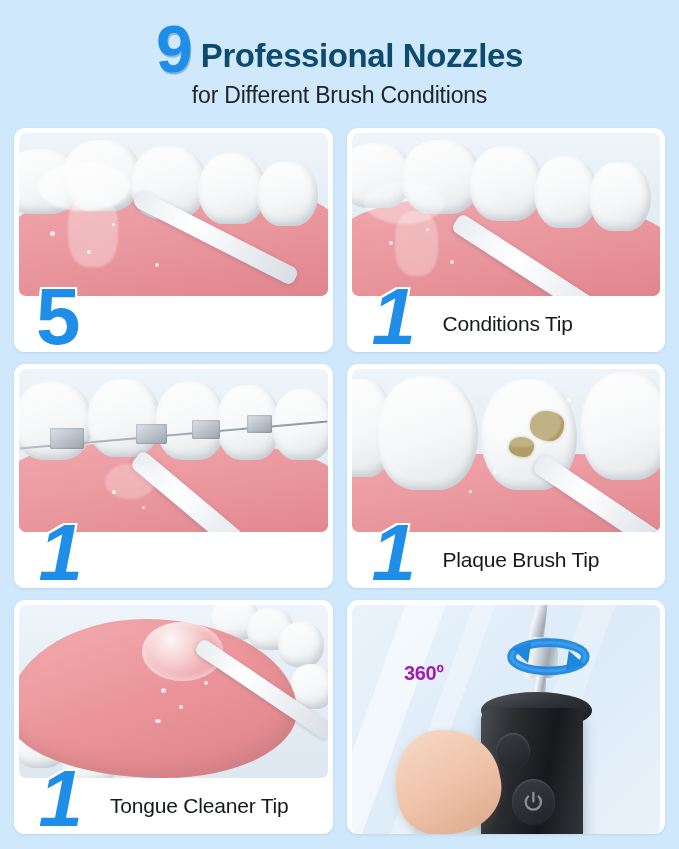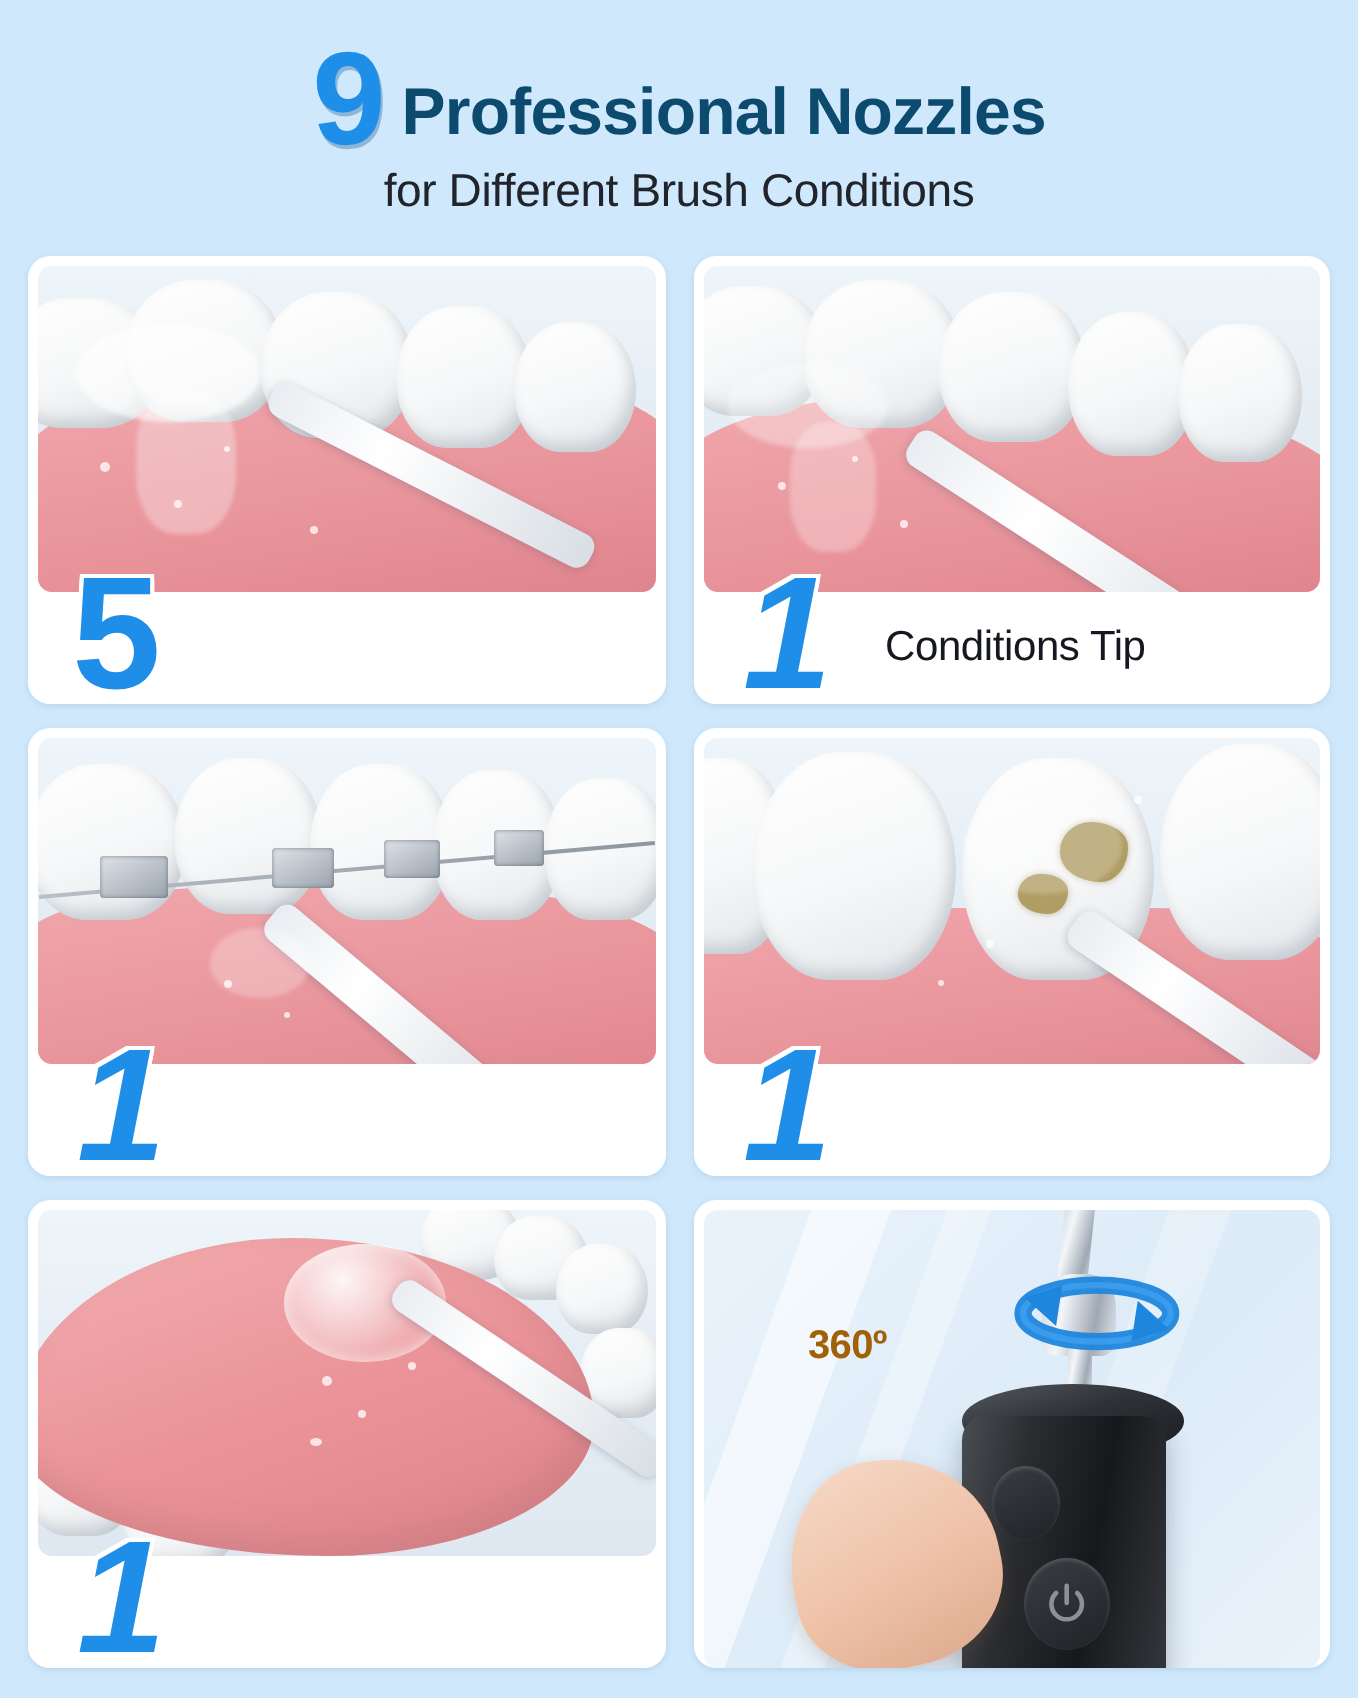--- a/index.html
+++ b/index.html
@@ -95,21 +95,21 @@
   }
   .power-ring{position:absolute;border-radius:50%;background:linear-gradient(150deg,#3a3d43,#202226);box-shadow:inset 0 1px 2px rgba(255,255,255,.18);}
   .finger{
     position:absolute;
     background:linear-gradient(160deg,#f7d9c6 0%,#eec2a8 55%,#dda98d 100%);
     border-radius:48% 60% 50% 46%/60% 55% 45% 40%;
     box-shadow:0 3px 9px rgba(120,80,60,.22);
   }
   .metal-tip{position:absolute;background:linear-gradient(100deg,#cfd6dd 0%,#f3f6f9 30%,#9fa9b4 70%,#e3e8ed 100%);}
   .deg-label{
-    position:absolute;font-size:20px;font-weight:700;color:#a16207;
+    position:absolute;font-size:20px;font-weight:700;color:#a21caf;
     letter-spacing:-0.3px;z-index:5;
   }
   .rot-arrow{position:absolute;z-index:4;}
   .plaque{position:absolute;background:#b09d63;border-radius:46% 54% 40% 60%/50% 42% 58% 50%;box-shadow:0 0 3px rgba(140,120,70,.5);}
   .bracket{position:absolute;background:linear-gradient(150deg,#dfe3e8,#9aa3ad);border-radius:2px;box-shadow:inset 0 0 2px rgba(60,70,80,.6);}
   .wire{position:absolute;height:2px;background:linear-gradient(90deg,#b8bfc7,#8e96a0);}
   .tongue{
     position:absolute;border-radius:48% 52% 46% 54%/60% 58% 42% 40%;
     background:linear-gradient(160deg,#f3aeb0 0%,#ea9499 50%,#dd8288 100%);
     box-shadow:inset -6px -8px 16px rgba(190,120,125,.45);
@@ -222,20 +222,21 @@
           <div class="plaque" style="left:51%;top:42%;width:8%;height:12%;"></div>
           <div class="nozzle" style="left:60%;top:50%;width:50%;height:13%;transform:rotate(34deg);transform-origin:left center;"></div>
           <div class="spray" style="left:42%;top:18%;width:26%;height:30%;opacity:.35;"></div>
           <div class="drop" style="left:46%;top:62%;width:4px;height:4px;"></div>
           <div class="drop" style="left:38%;top:74%;width:3px;height:3px;"></div>
           <div class="drop" style="left:70%;top:18%;width:4px;height:4px;"></div>
         </div>
       </div>
       <div class="card-footer">
         <span class="count">1</span>
+        <span class="card-label">Plaque Brush Tip</span>
       </div>
     </div>
 
     <div class="card">
       <div class="card-photo">
         <div class="scene">
           <div class="c1-bg"></div>
           <div class="tooth" style="left:62%;top:-4%;width:16%;height:24%;"></div>
           <div class="tooth" style="left:74%;top:2%;width:15%;height:24%;"></div>
           <div class="tooth" style="left:84%;top:10%;width:15%;height:26%;"></div>
@@ -246,20 +247,21 @@
           <div class="bubble" style="left:40%;top:10%;width:26%;height:34%;"></div>
           <div class="nozzle" style="left:58%;top:18%;width:52%;height:10%;transform:rotate(34deg);transform-origin:left center;"></div>
           <div class="drop" style="left:46%;top:48%;width:5px;height:5px;"></div>
           <div class="drop" style="left:52%;top:58%;width:4px;height:4px;"></div>
           <div class="drop" style="left:44%;top:66%;width:6px;height:4px;"></div>
           <div class="drop" style="left:60%;top:44%;width:4px;height:4px;"></div>
         </div>
       </div>
       <div class="card-footer">
         <span class="count">1</span>
+        <span class="card-label">Tongue Cleaner Tip</span>
       </div>
     </div>
 
     <div class="card wide">
       <div class="card-photo">
         <div class="scene">
           <div class="c6-bg"></div>
           <div class="c6-stripe" style="left:4%;top:-10%;width:13%;height:120%;"></div>
           <div class="c6-stripe" style="left:26%;top:-10%;width:7%;height:120%;opacity:.6;"></div>
           <div class="c6-stripe" style="left:62%;top:-10%;width:10%;height:120%;opacity:.45;"></div>

